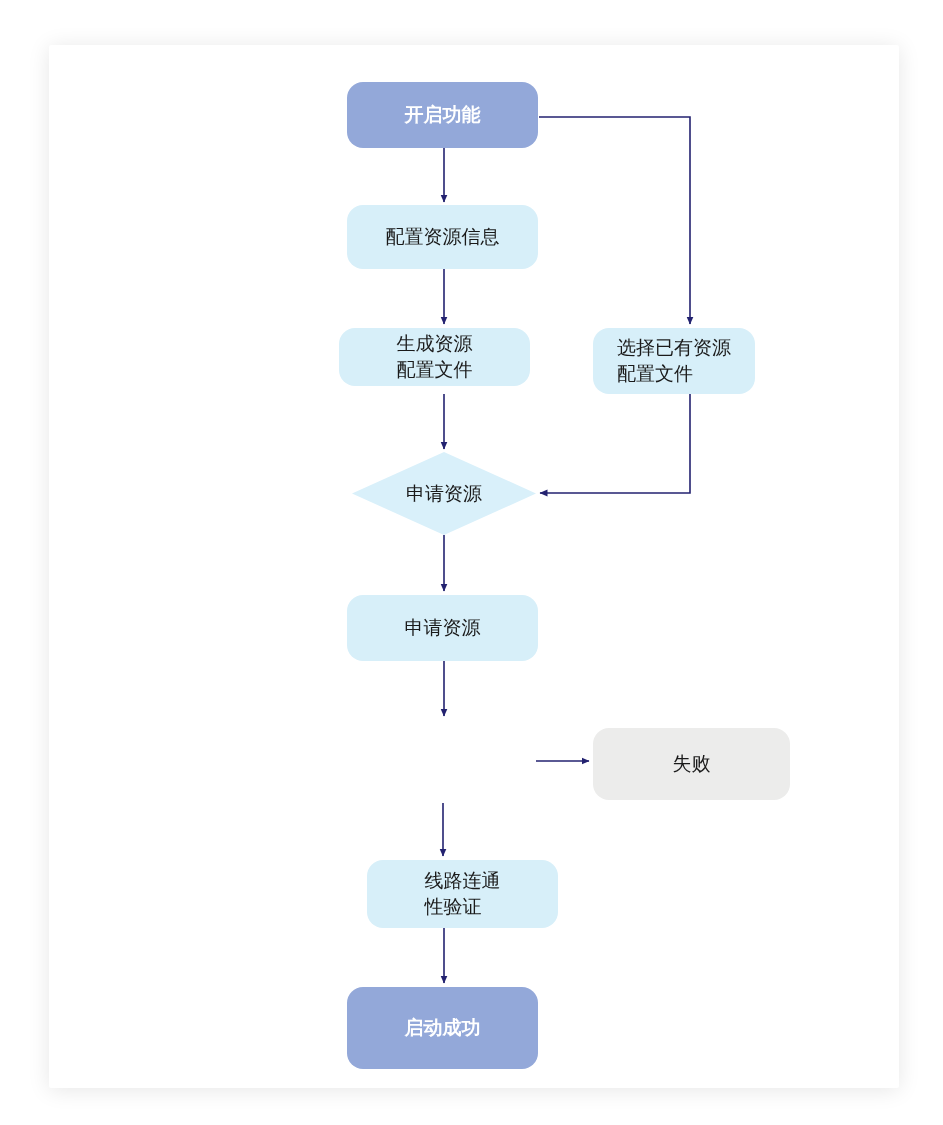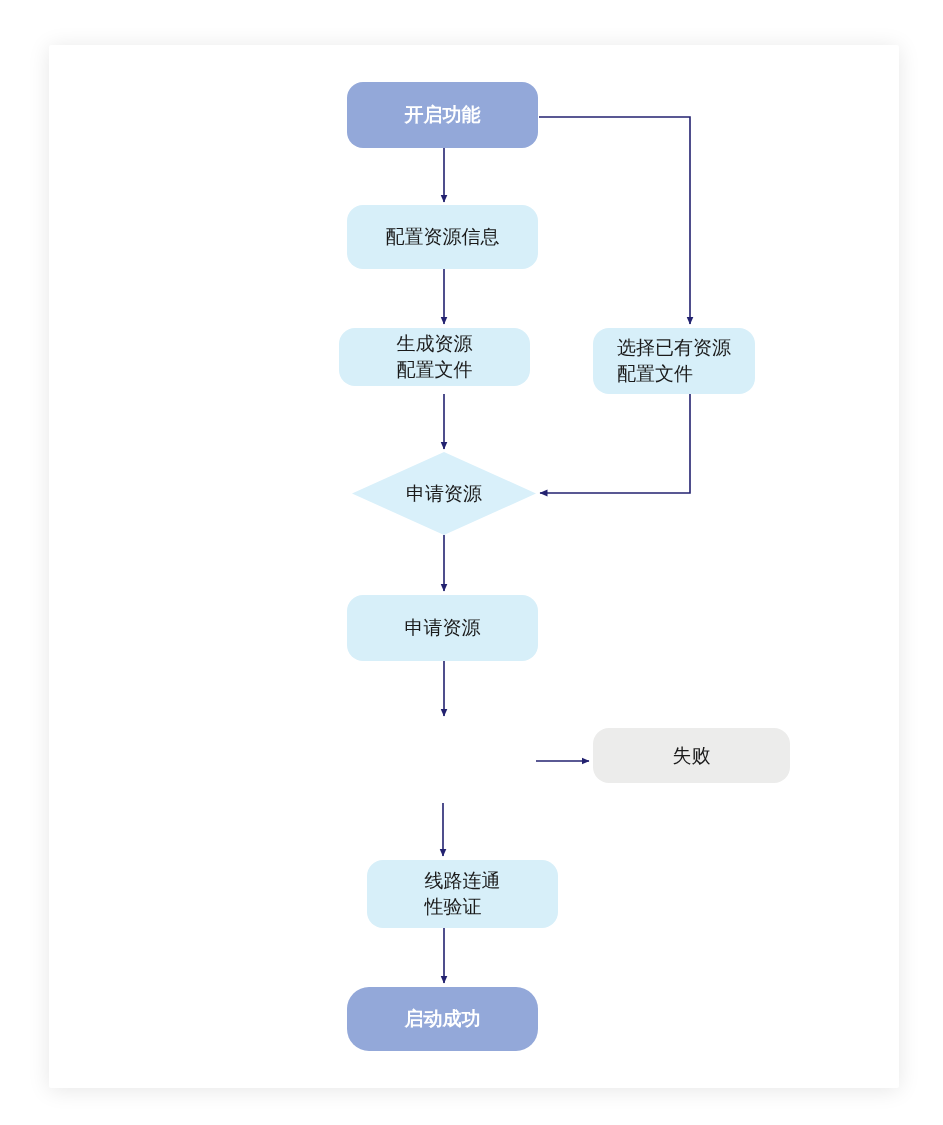--- a/index.html
+++ b/index.html
@@ -99,19 +99,19 @@
 配置文件</div>
 
   <div class="node node-rect" style="left:593px; top:328px; width:162px; height:66px;">选择已有资源
 配置文件</div>
 
   <div class="node node-diamond" style="left:352px; top:452px; width:184px; height:83px;">申请资源</div>
 
   <div class="node node-rect" style="left:347px; top:595px; width:191px; height:66px;">申请资源</div>
 
 
-  <div class="node node-fail" style="left:593px; top:728px; width:197px; height:55px;border-radius:16px;">失败</div>
+  <div class="node node-fail" style="left:593px; top:728px; width:197px; height:72px;border-radius:16px;">失败</div>
 
   <div class="node node-rect" style="left:347px; top:860px; width:191px; height:68px;margin-left:20px;">线路连通
 性验证</div>
 
-  <div class="node node-terminal" style="left:347px; top:987px; width:191px; height:64px;border-radius:22px;">启动成功</div>
+  <div class="node node-terminal" style="left:347px; top:987px; width:191px; height:82px;">启动成功</div>
 </div>
 
 </body></html>

